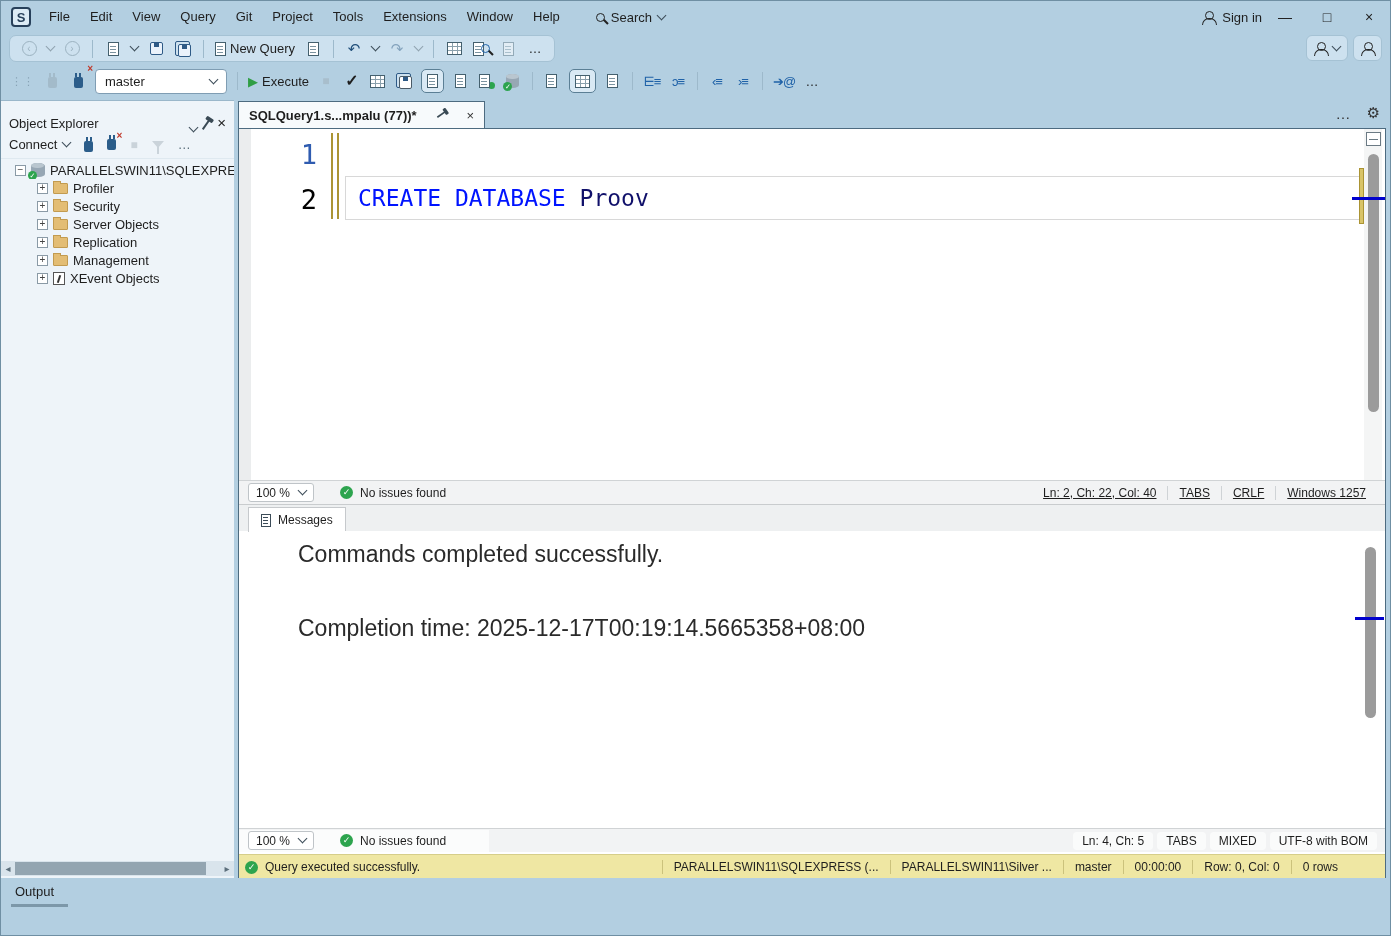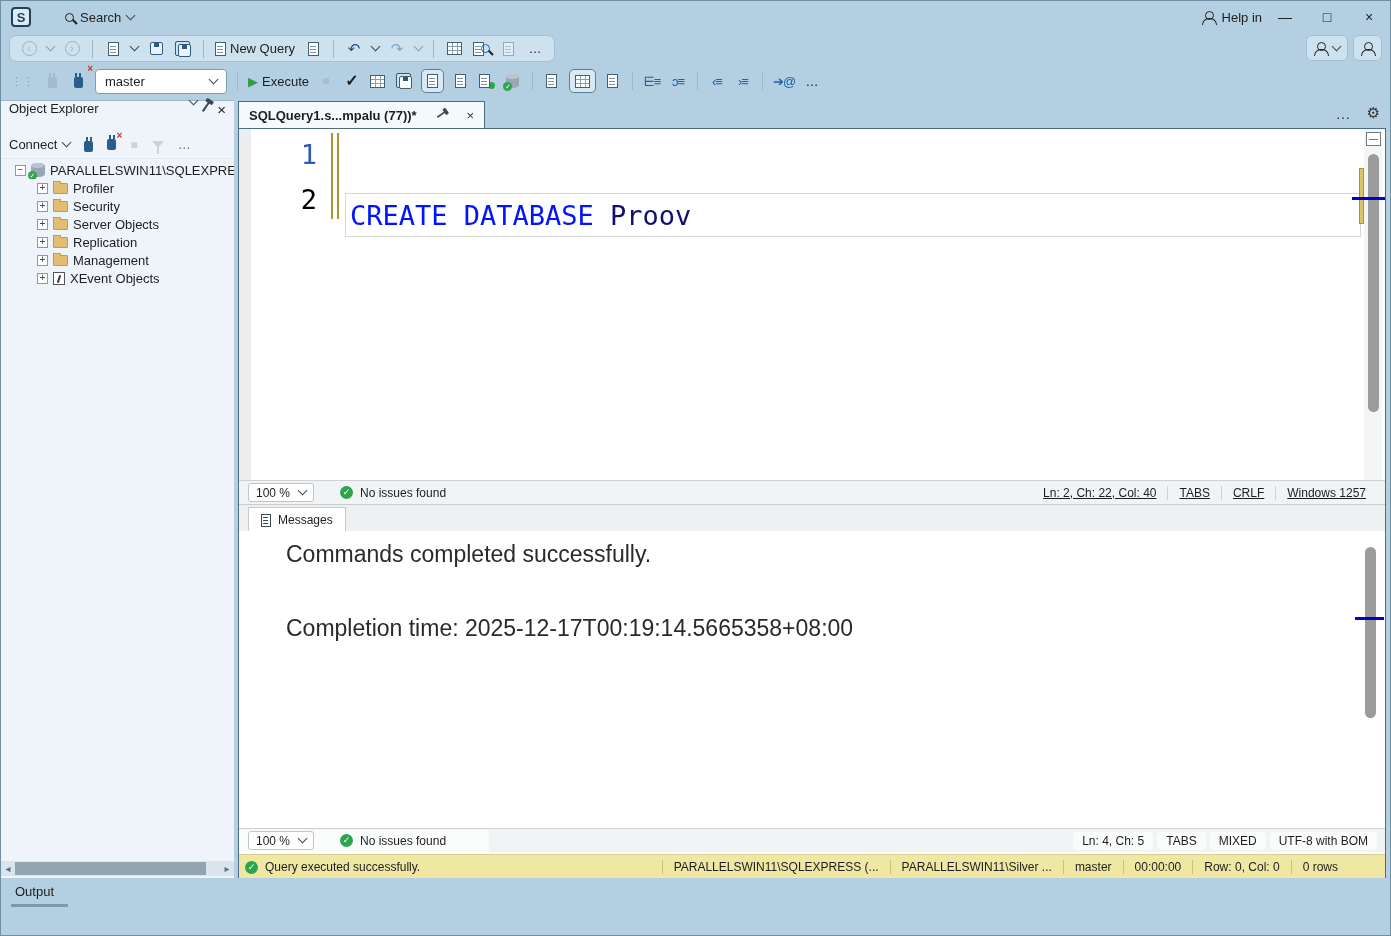--- a/index.html
+++ b/index.html
@@ -59,21 +59,21 @@
   .stopsq{color:#9aa7b0;font-size:12px;line-height:1;}
   .parse{color:#1e1e1e;font-size:16px;font-weight:bold;line-height:1;}
   .grid{width:15px;height:13px;border:1px solid #44606e;background:
         repeating-linear-gradient(to bottom,transparent 0 3px,#8aa0ac 3px 4px),
         repeating-linear-gradient(to right,transparent 0 4px,#8aa0ac 4px 5px);background-color:#fff;display:inline-block;}
   .toggled{border:1px solid #5b7f95;border-radius:5px;background:#d9e9f4;padding:3px 5px;}
   .indent-ic{font-size:13px;color:#1f62a8;letter-spacing:-1px;}
 
   
   .objexp{position:absolute;top:99px;left:0;width:233px;height:778px;background:#eef4f9;border-top:1px solid #9ab7ca;font-size:13px;}
-  .oe-head{display:flex;align-items:flex-start;height:30px;padding:0 8px;gap:8px;}
+  .oe-head{display:flex;align-items:flex-end;height:30px;padding:0 8px;gap:8px;}
   .oe-title{flex:1;font-size:13px;}
   .oe-tools{display:flex;align-items:center;height:28px;padding:0 8px;gap:14px;border-bottom:1px solid #dfe9f0;}
   .pin-ic{display:inline-block;transform:rotate(35deg);width:4px;height:12px;border-left:2px solid #3a4a55;position:relative;}
   .pin-ic::before{content:"";position:absolute;top:-2px;left:-5px;width:8px;height:4px;background:#3a4a55;border-radius:1px;}
   .funnel{width:0;height:0;border-left:6px solid transparent;border-right:6px solid transparent;border-top:7px solid #9aa7b0;position:relative;display:inline-block;}
   .funnel::after{content:"";position:absolute;left:-1px;top:-1px;width:2px;height:7px;background:#9aa7b0;}
   .tree{margin-top:2px;}
   .trow{display:flex;align-items:center;height:18px;gap:5px;padding-left:14px;white-space:nowrap;overflow:hidden;font-size:13px;}
   .trow.child{padding-left:36px;}
   .exp{flex:0 0 11px;width:11px;height:11px;border:1px solid #8a9aa6;background:#fff;font-size:10px;line-height:8px;text-align:center;color:#444;}
@@ -96,22 +96,22 @@
               background:#f7fafc;border:1px solid #4d6b80;border-bottom:none;font-size:13px;font-weight:bold;}
   .tab-x{font-weight:normal;font-size:13px;color:#333;}
   .strip-right{position:absolute;right:6px;top:4px;display:flex;gap:16px;align-items:center;color:#333;font-size:15px;}
   .doc-body{position:absolute;top:28px;left:0;right:0;bottom:0;background:#fff;border:1px solid #4d6b80;}
 
   
   .editor{position:absolute;top:0;left:0;right:0;height:351px;background:#fff;overflow:hidden;}
   .glyphmargin{position:absolute;left:0;top:0;bottom:0;width:12px;background:#ebedee;}
   .ln{position:absolute;width:62px;text-align:right;font-family:"DejaVu Sans Mono",monospace;font-size:27px;line-height:40px;left:16px;}
   .trackbar{position:absolute;left:92px;top:4px;width:8px;height:86px;border-left:2px solid #ab9434;border-right:2px solid #ab9434;}
-  .stmtbox{position:absolute;left:106px;top:47px;width:1016px;height:44px;border:1px solid #d8d8d8;display:flex;align-items:center;padding-left:4px;
-           font-family:"DejaVu Sans Mono",monospace;font-size:27px;white-space:pre;margin-top:17px;}
+  .stmtbox{position:absolute;left:106px;top:47px;width:1016px;height:44px;border:1px solid #d8d8d8;display:flex;align-items:center;padding-left:12px;
+           font-family:"DejaVu Sans Mono",monospace;font-size:23px;white-space:pre;}
   .kw{color:#0014ff;} .ident{color:#10106a;}
   .ed-scroll{position:absolute;right:3px;top:0;bottom:0;width:18px;background:#f4f5f5;}
   .splitbtn{position:absolute;right:4px;top:3px;width:15px;height:14px;border:1px solid #6b7a84;background:#fff;}
   .splitbtn::before{content:"";position:absolute;left:2px;top:6px;right:2px;height:1px;background:#6b7a84;}
   .ed-annot{position:absolute;right:21px;top:39px;width:5px;height:56px;background:#d9c468;border:1px solid #ab9434;}
   .ed-thumb{position:absolute;right:6px;top:25px;width:11px;height:258px;background:#9b9b9b;border-radius:6px;}
   .caretmark{position:absolute;right:0px;top:68px;width:33px;height:3px;background:#0000cd;}
 
   
   .ministatus{position:absolute;left:0;right:0;height:24px;background:#f2f3f4;border-top:1px solid #d0d3d5;
@@ -124,21 +124,21 @@
   .seg-flat span:first-child{border-left:none;}
   .seg-chip{display:flex;align-items:center;margin-left:auto;margin-right:8px;gap:4px;}
   .seg-chip span{background:#fafbfb;border-radius:4px;padding:2px 9px;}
 
   
   .msgtabs{position:absolute;top:375px;left:0;right:0;height:27px;background:#eef0f1;border-top:1px solid #c9ccce;}
   .msgtab{position:absolute;left:9px;top:2px;height:25px;display:flex;align-items:center;gap:7px;padding:0 12px;
           background:#fff;border:1px solid #c6c9cc;border-bottom:none;font-size:12px;}
   .msgdoc{width:10px;height:13px;border:1.5px solid #3c4c58;background:#fff;position:relative;}
   .msgdoc::before{content:"";position:absolute;left:1px;top:2px;width:5px;height:1px;background:#3c4c58;box-shadow:0 3px 0 #3c4c58,0 6px 0 #3c4c58;}
-  .msgcontent{position:absolute;top:402px;left:0;right:0;height:297px;background:#fff;overflow:hidden;}
+  .msgcontent{position:absolute;top:402px;left:12px;right:0;height:297px;background:#fff;overflow:hidden;}
   .msgline{position:absolute;left:47px;font-size:23px;color:#2a2a2a;white-space:nowrap;}
   .msg-thumb{position:absolute;right:9px;top:16px;width:11px;height:171px;background:#9b9b9b;border-radius:6px;}
   .msg-mark{position:absolute;right:1px;top:86px;width:29px;height:3px;background:#0000cd;}
 
   .edstatus{top:351px;}
   .msgstatus{top:699px;}
   .whiteseg{position:absolute;left:0;top:1px;bottom:0;width:250px;background:#fbfcfc;}
 
   
   .ybar{position:absolute;top:725px;left:0;right:0;height:25px;background:#efe7a3;border-top:1px solid #d6ce8a;
@@ -159,28 +159,40 @@
   .gripdots::before{content:"";position:absolute;right:0;bottom:0;width:2px;height:2px;background:#9fb0ba;
     box-shadow:-4px 0 0 #9fb0ba,-8px 0 0 #9fb0ba,0 -4px 0 #9fb0ba,-4px -4px 0 #9fb0ba,0 -8px 0 #9fb0ba;}
 </style>
 </head>
 <body>
 
 <div id="app">
 
   <div class="titlebar">
     <div class="applogo">S</div>
+    <div class="menu">
+      <div class="menu-item">File</div>
+      <div class="menu-item">Edit</div>
+      <div class="menu-item">View</div>
+      <div class="menu-item">Query</div>
+      <div class="menu-item">Git</div>
+      <div class="menu-item">Project</div>
+      <div class="menu-item">Tools</div>
+      <div class="menu-item">Extensions</div>
+      <div class="menu-item">Window</div>
+      <div class="menu-item">Help</div>
+    </div>
     <div class="searchbox">
       <span class="mag"></span>
       <span>Search</span>
       <span class="cdown"></span>
     </div>
     <div class="signin">
       <span class="person"></span>
-      <span>Help in</span>
+      <span>Sign in</span>
     </div>
     <div class="winbtns">
       <div class="winbtn">—</div>
       <div class="winbtn">□</div>
       <div class="winbtn">×</div>
     </div>
   </div>
 
   <div class="toolbar1">
     <div class="tb-group">

